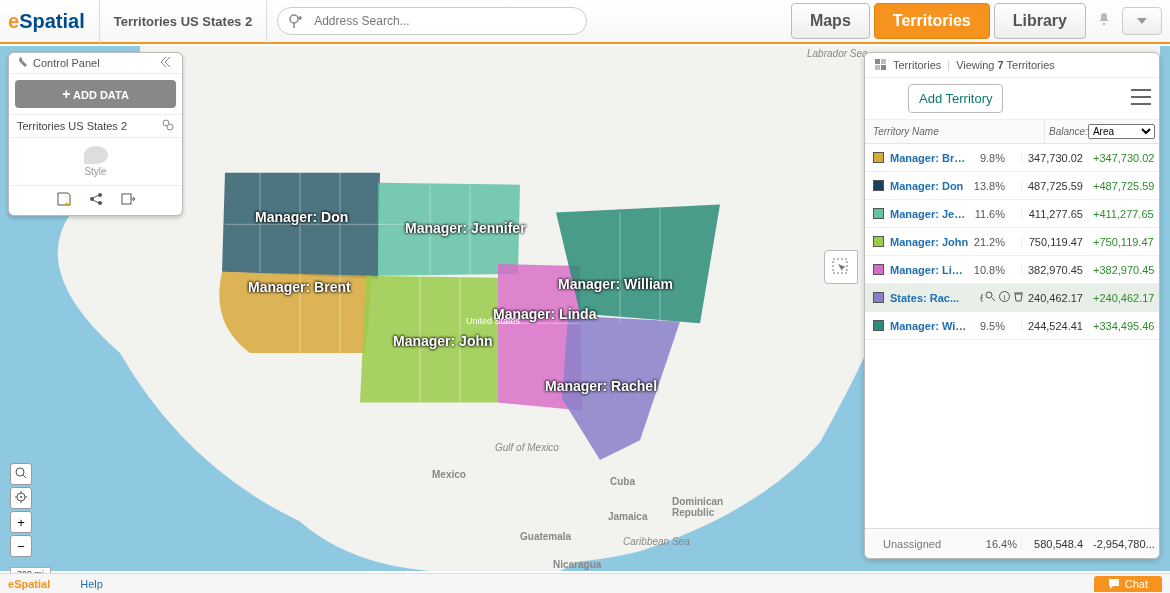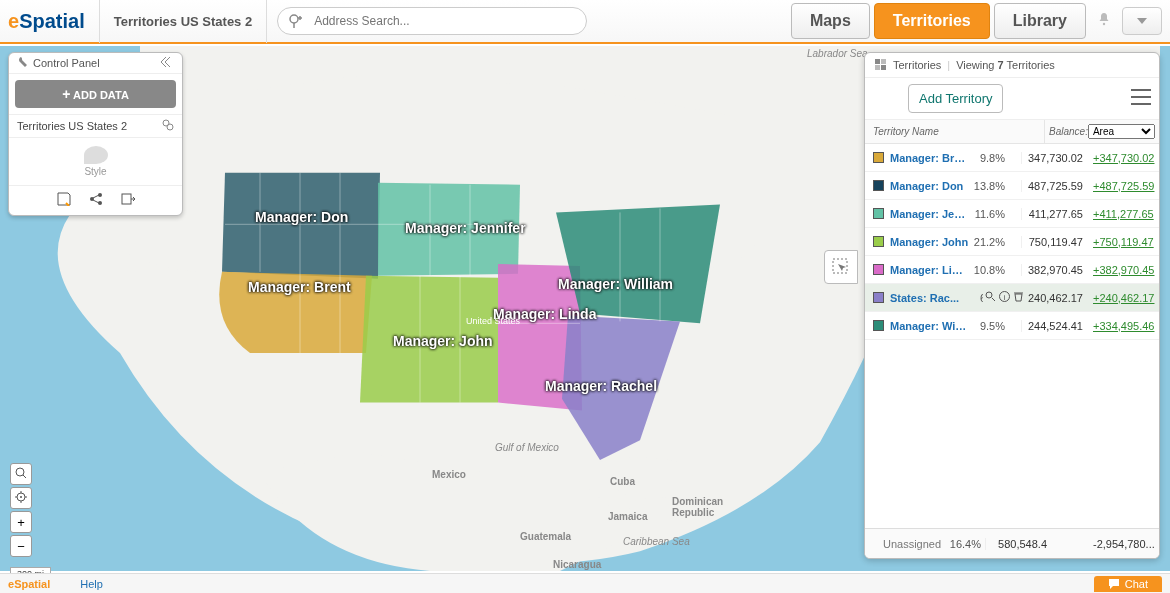--- a/index.html
+++ b/index.html
@@ -50,28 +50,28 @@
 .rpanel .colhdr .c1{flex:1;padding:6px 8px;}
 .rpanel .colhdr .c2{width:115px;padding:4px;border-left:1px solid #e5e5e5;display:flex;align-items:center;}
 .rpanel .colhdr select{flex:1;font-size:10px;}
 .rpanel .rows{flex:1;overflow:auto;}
 .rpanel .row{display:flex;align-items:center;border-bottom:1px solid #f0f0f0;font-size:11px;height:28px;position:relative;}
 .rpanel .row.active{background:#e8efe8;}
 .rpanel .row .swatch{width:11px;height:11px;border:1px solid #555;margin:0 6px 0 8px;flex-shrink:0;}
 .rpanel .row .name{color:#1f6fb2;font-weight:bold;flex:1;white-space:nowrap;overflow:hidden;text-overflow:ellipsis;cursor:pointer;}
 .rpanel .row .pct{width:40px;text-align:right;color:#555;padding-right:4px;}
 .rpanel .row .val{width:66px;text-align:right;color:#333;border-left:1px solid #f0f0f0;padding:0 4px;margin-left:12px;}
-.rpanel .row .delta{width:72px;text-align:left;padding:0 6px;color:#2e8b2e;text-decoration:underline;}
+.rpanel .row .delta{width:72px;text-align:left;padding:0 6px;color:#2e8b2e;}
 .rpanel .row .icons{display:none;gap:3px;color:#666;position:absolute;left:118px;background:inherit;padding:0 2px;}
 .rpanel .row.active .icons{display:flex;}
 .rpanel .total{border-top:1px solid #ddd;display:flex;align-items:center;font-size:11px;height:30px;background:#fafafa;}
 .rpanel .total .name{flex:1;padding-left:18px;color:#777;}
 .rpanel .total .pct{width:40px;text-align:right;color:#555;padding-right:4px;}
 .rpanel .total .val{width:66px;text-align:right;border-left:1px solid #eee;padding:0 4px;}
-.rpanel .total .delta{width:72px;padding:0 6px;margin-left:36px;}
+.rpanel .total .delta{width:72px;padding:0 6px;}
 
 .footer{position:absolute;left:0;right:0;bottom:0;height:20px;background:#f6f6f6;border-top:1px solid #ddd;display:flex;align-items:center;font-size:11px;padding:0 8px;}
 .footer .flogo{font-weight:bold;color:#004b8d;}
 .footer .flogo span{color:#f6931e;}
 .footer .help{margin-left:30px;color:#1f6fb2;cursor:pointer;}
 .footer .chat{margin-left:auto;background:#f6931e;color:#fff;padding:2px 14px;border-radius:3px 3px 0 0;cursor:pointer;display:flex;align-items:center;gap:5px;}
 .copyright{position:absolute;right:16px;bottom:26px;font-size:9px;color:#999;}
 .sel-tool{position:absolute;top:250px;right:312px;width:34px;height:34px;background:#fff;border:1px solid #bbb;border-radius:4px 0 0 4px;display:flex;align-items:center;justify-content:center;color:#666;cursor:pointer;}
 </style>
 </head>

